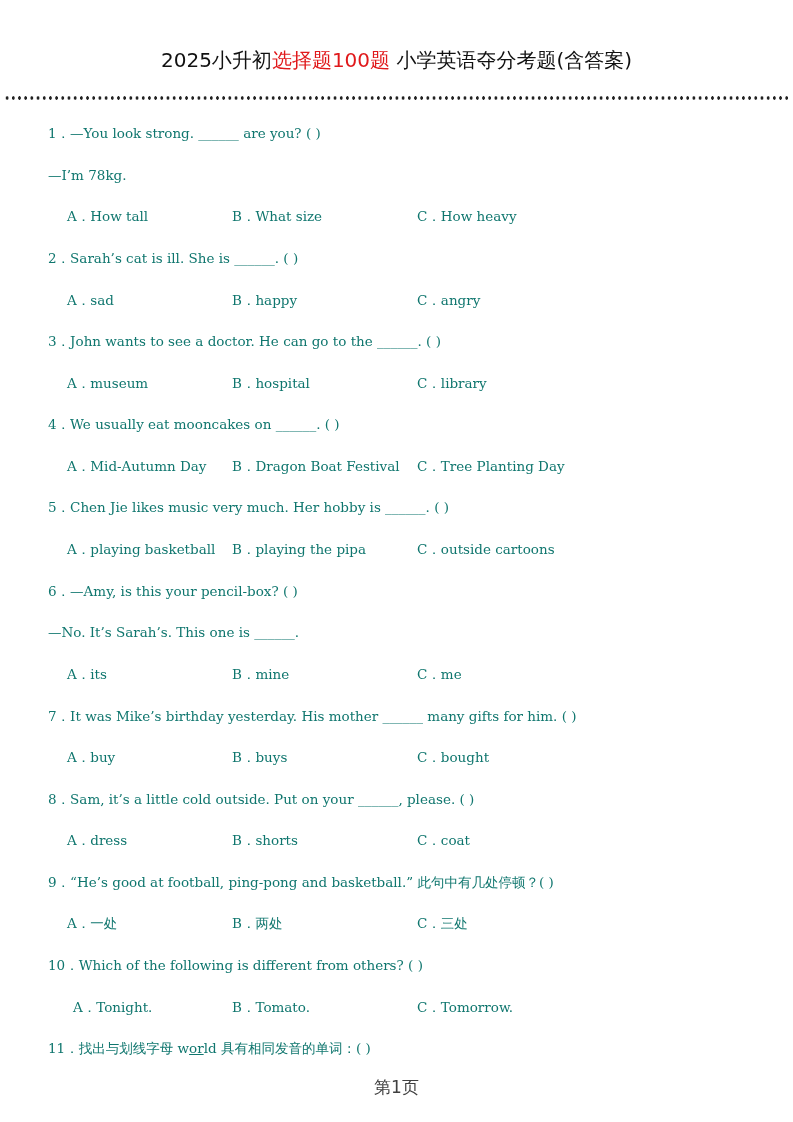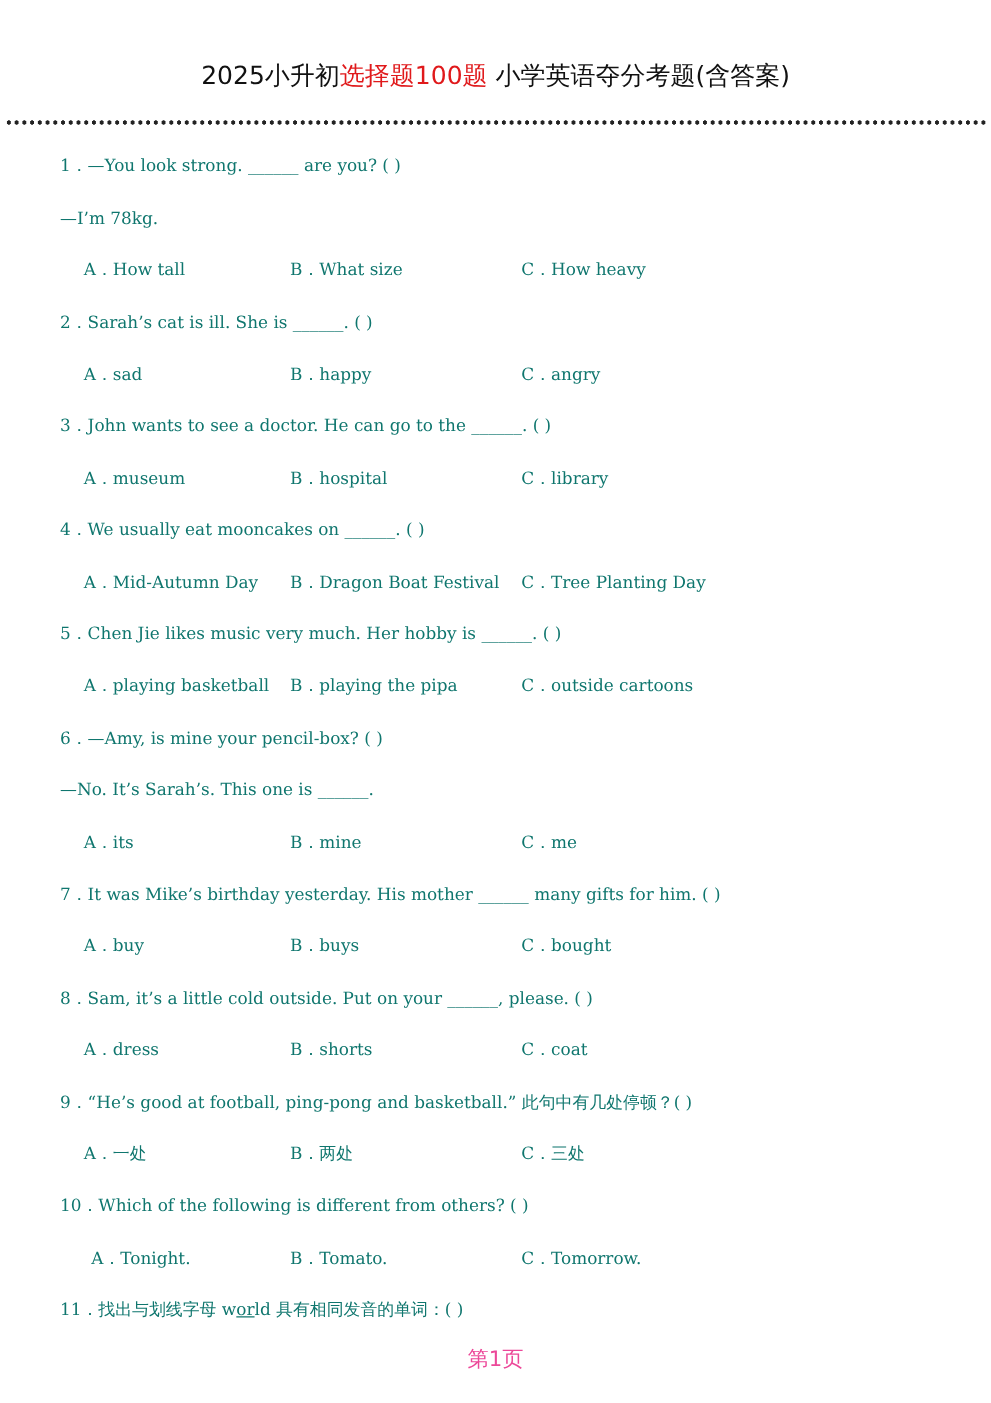--- a/index.html
+++ b/index.html
@@ -16,21 +16,21 @@
       background-size: 6.2px 4px; background-repeat: repeat-x;
     }
     .q, .opt-row, .sub {
       position: absolute; font-family: "DejaVu Serif", serif; font-size: 13.5px; line-height: 18px;
       white-space: nowrap; color: #0f766e;
     }
     .opt { position: absolute; top: 0; white-space: nowrap; }
     .ul { text-decoration: underline; }
     .footer {
       position: absolute; left: 0; width: 793px; top: 1076px; text-align: center;
-      font-family: "DejaVu Sans", sans-serif; font-size: 17px; color: #ec4899;
+      font-family: "DejaVu Sans", sans-serif; font-size: 17px; color: #404040;
     }
   </style>
 </head>
 <body>
 
 <div class="title"><span>2025小升初</span><span class="red">选择题100题</span><span> 小学英语夺分考题(含答案)</span></div>
 
 <div class="dots"></div>
 
 <div class="q" style="left:48px; top:124px;"><span>1．</span><span>—You look strong. ______ are you? (    )</span></div>
@@ -62,21 +62,21 @@
   <span class="opt" style="left:417px;">C．Tree Planting Day</span>
 </div>
 
 <div class="q" style="left:48px; top:498px;"><span>5．</span><span>Chen Jie likes music very much. Her hobby is ______. (    )</span></div>
 <div class="opt-row" style="left:0; top:540px; width:793px;">
   <span class="opt" style="left:67px;">A．playing basketball</span>
   <span class="opt" style="left:232px;">B．playing the pipa</span>
   <span class="opt" style="left:417px;">C．outside cartoons</span>
 </div>
 
-<div class="q" style="left:48px; top:582px;"><span>6．</span><span>—Amy, is mine your pencil-box? (    )</span></div>
+<div class="q" style="left:48px; top:582px;"><span>6．</span><span>—Amy, is this your pencil-box? (    )</span></div>
 <div class="sub" style="left:48px; top:623px;">—No. It’s Sarah’s. This one is ______.</div>
 <div class="opt-row" style="left:0; top:665px; width:793px;">
   <span class="opt" style="left:67px;">A．its</span>
   <span class="opt" style="left:232px;">B．mine</span>
   <span class="opt" style="left:417px;">C．me</span>
 </div>
 
 <div class="q" style="left:48px; top:707px;"><span>7．</span><span>It was Mike’s birthday yesterday. His mother ______ many gifts for him. (    )</span></div>
 <div class="opt-row" style="left:0; top:748px; width:793px;">
   <span class="opt" style="left:67px;">A．buy</span>

